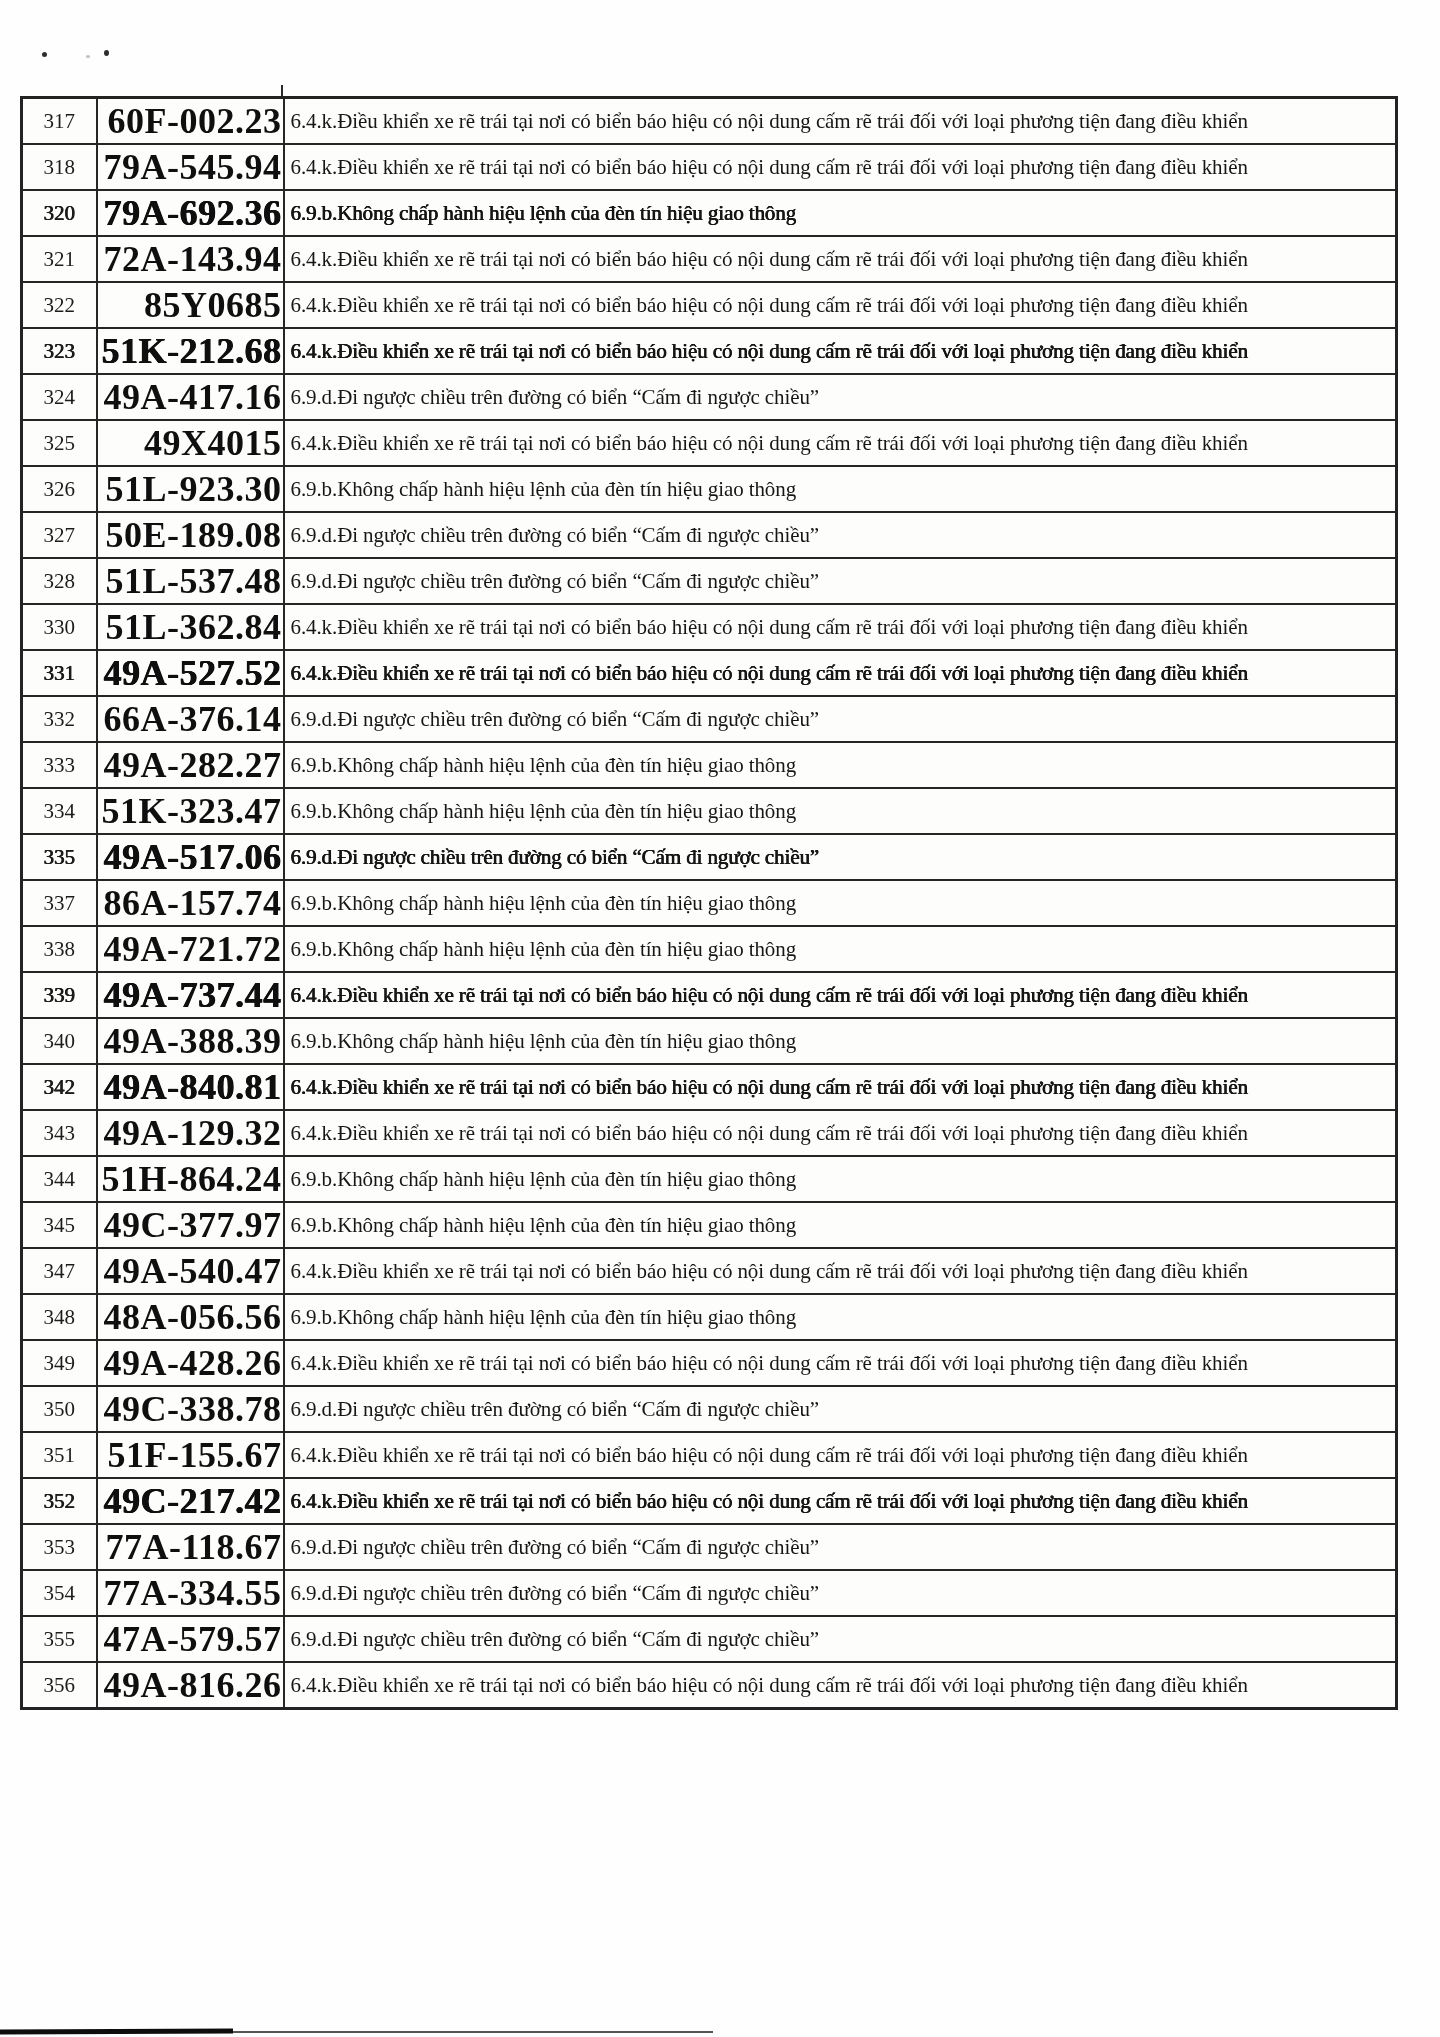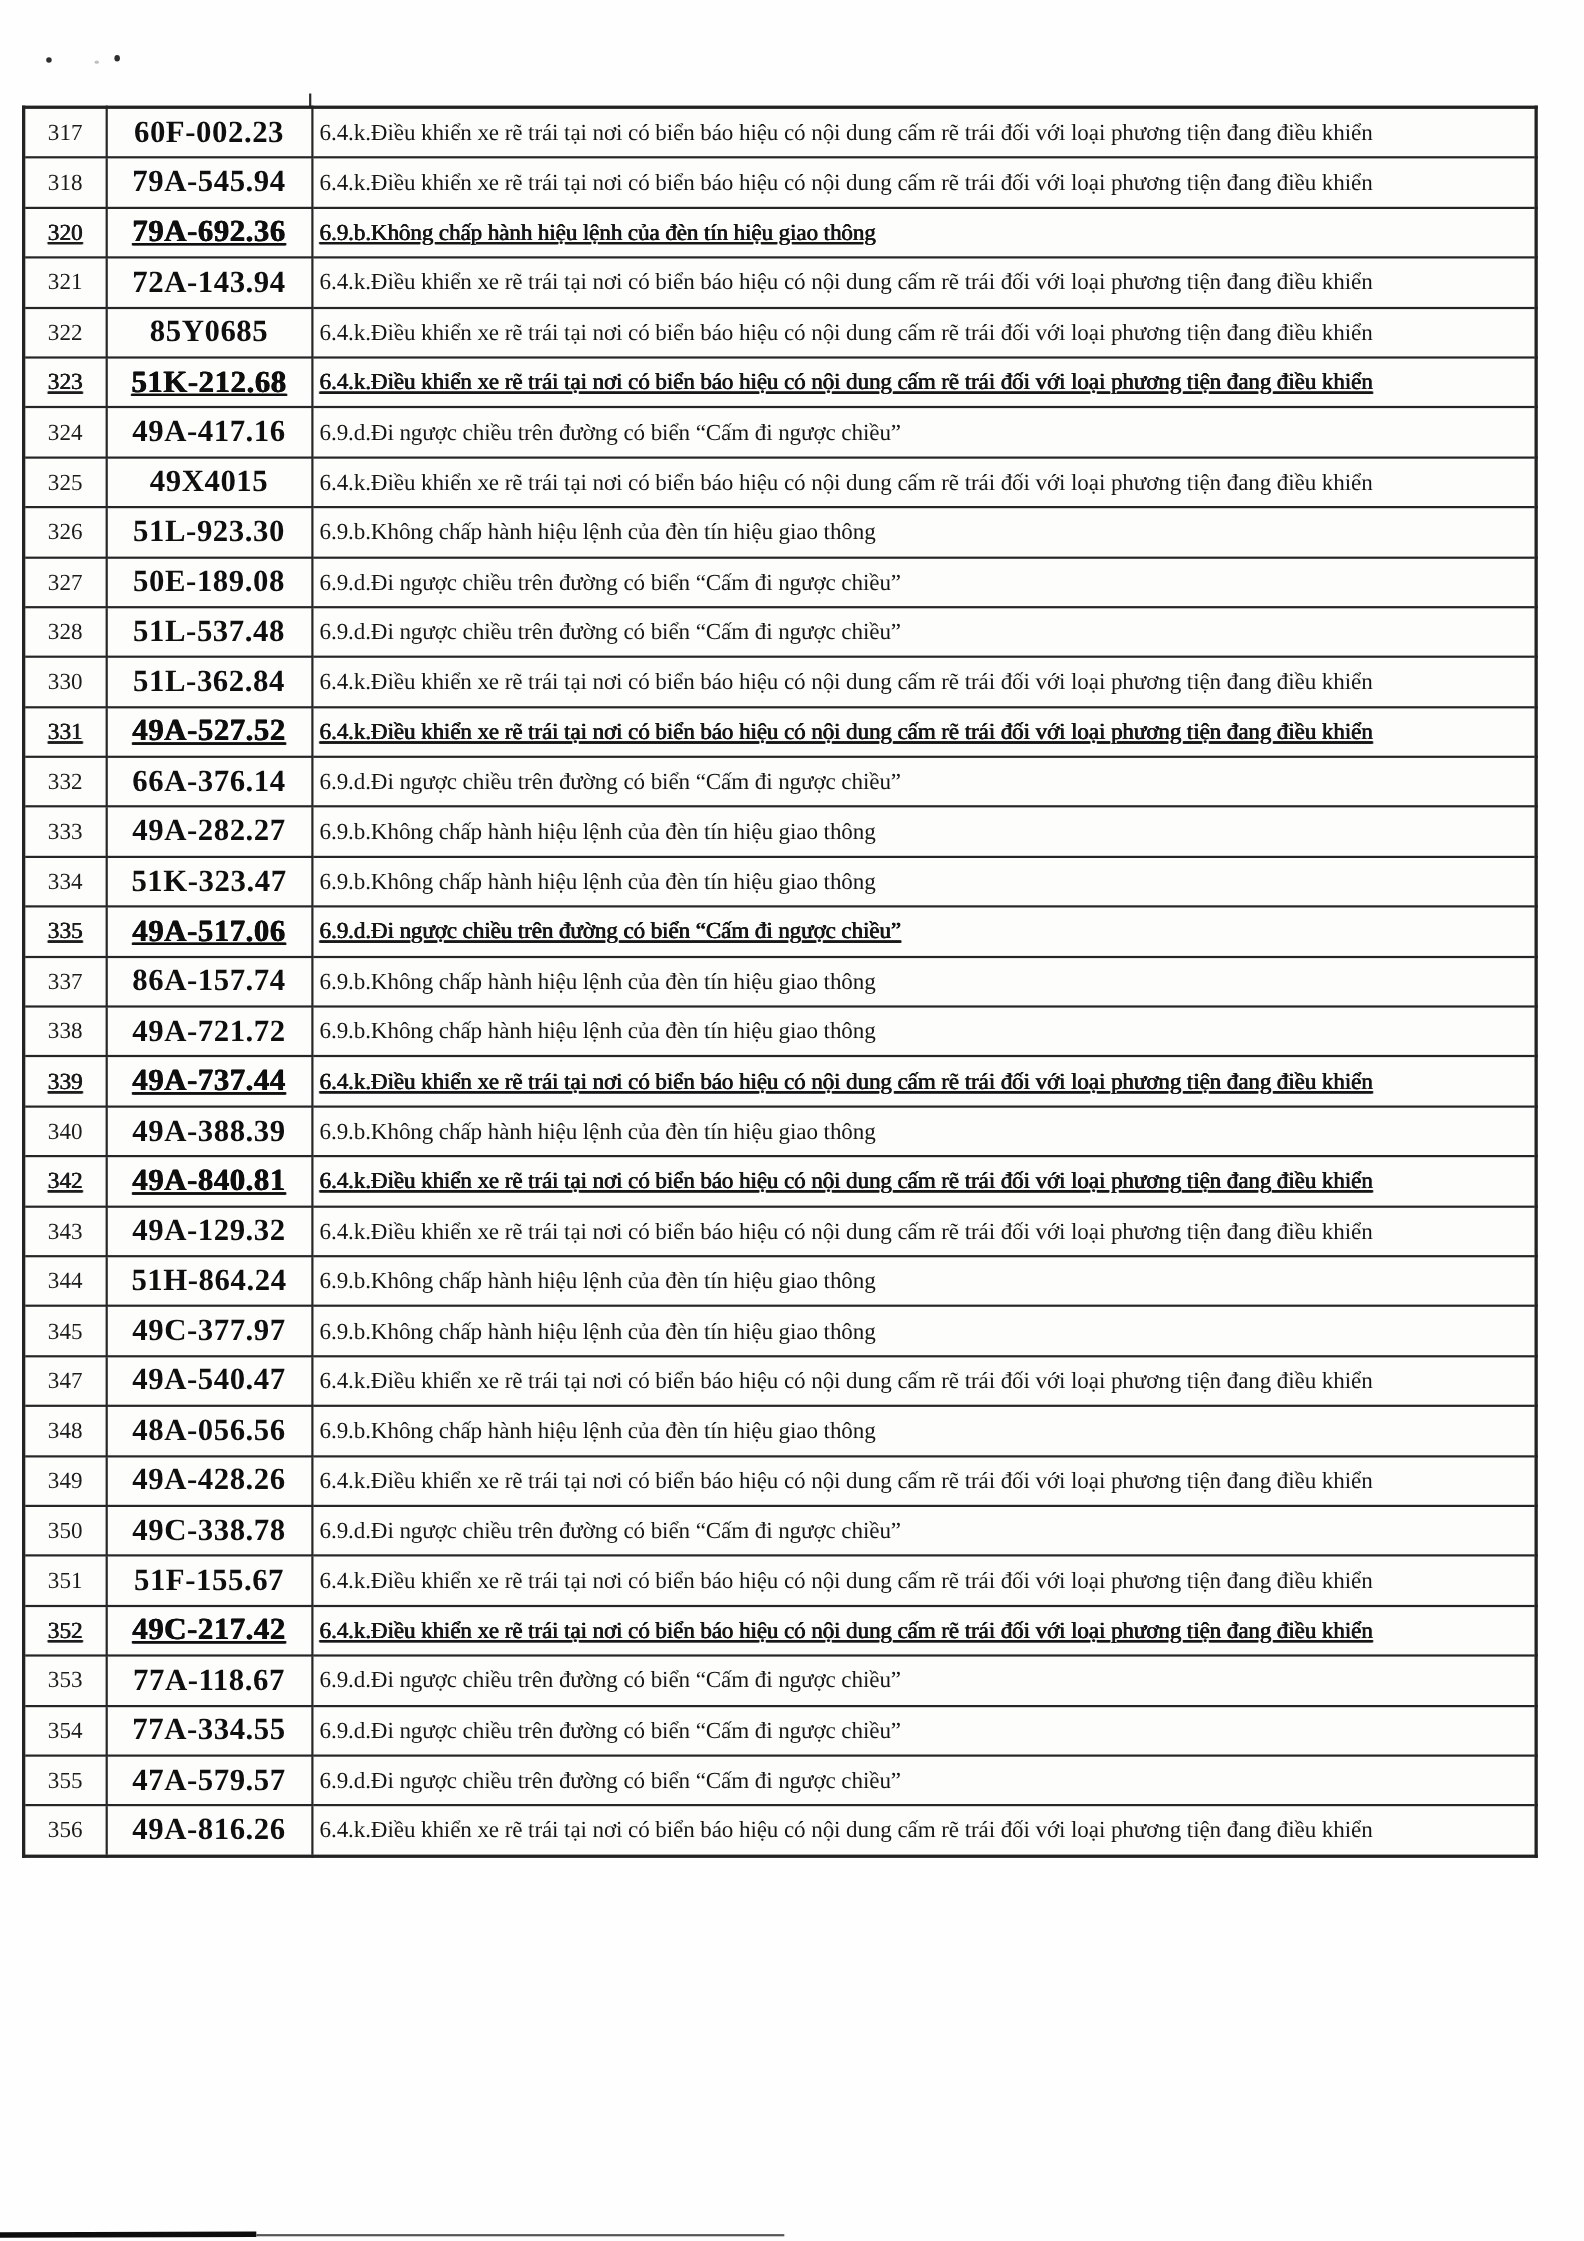--- a/index.html
+++ b/index.html
@@ -30,36 +30,35 @@
     vertical-align: middle;
     background: #fdfdfb;
     overflow: hidden;
   }
   td.c-idx {
     text-align: center;
     font-size: 21px;
     color: #1c1c1c;
   }
   td.c-plate {
-    text-align: center;
+    text-align: right;
     font-weight: bold;
-    font-size: 28px;
+    font-size: 36px;
     letter-spacing: 0.5px;
     color: #0f0f0f;
   }
   td.c-viol {
     font-size: 21px;
     letter-spacing: -0.1px;
     padding: 0 4px 0 6px;
     color: #161616;
     white-space: nowrap;
   }
   tr.scan-bold td {
     text-shadow: 0.45px 0 0 currentColor, -0.25px 0 0 currentColor;
-    text-decoration: underline;
   }
 
   
   .dot { position: absolute; background: #2e2e2e; border-radius: 50%; }
   .dot.d1 { left: 42px;  top: 52px; width: 5px; height: 5px; }
   .dot.d2 { left: 86px;  top: 55px; width: 4px; height: 3px; opacity: 0.3; }
   .dot.d3 { left: 104px; top: 50px; width: 5px; height: 6px; }
   .vline-artifact {
     position: absolute; left: 281px; top: 85px;
     width: 2px; height: 13px; background: #2a2a2a;

